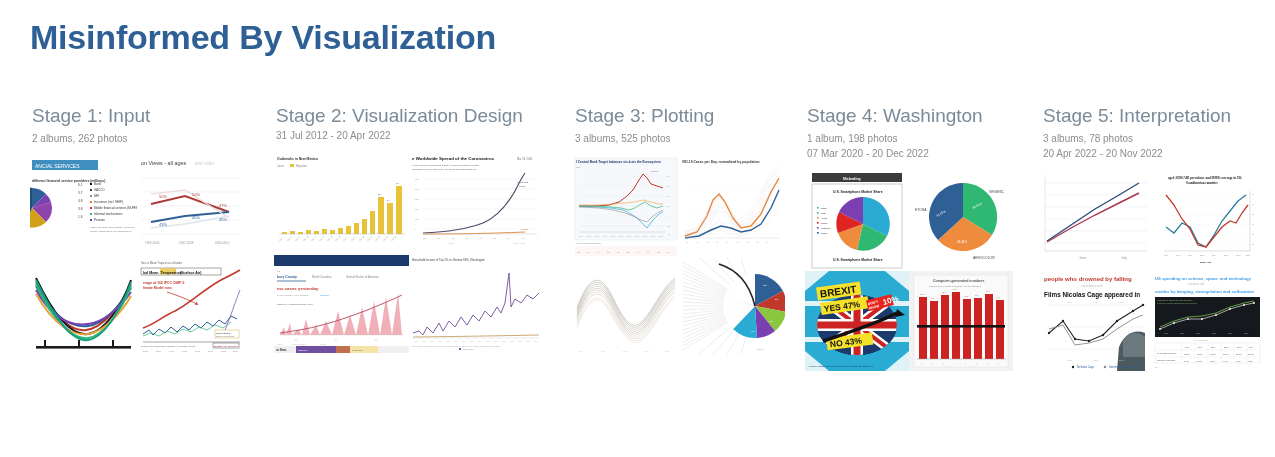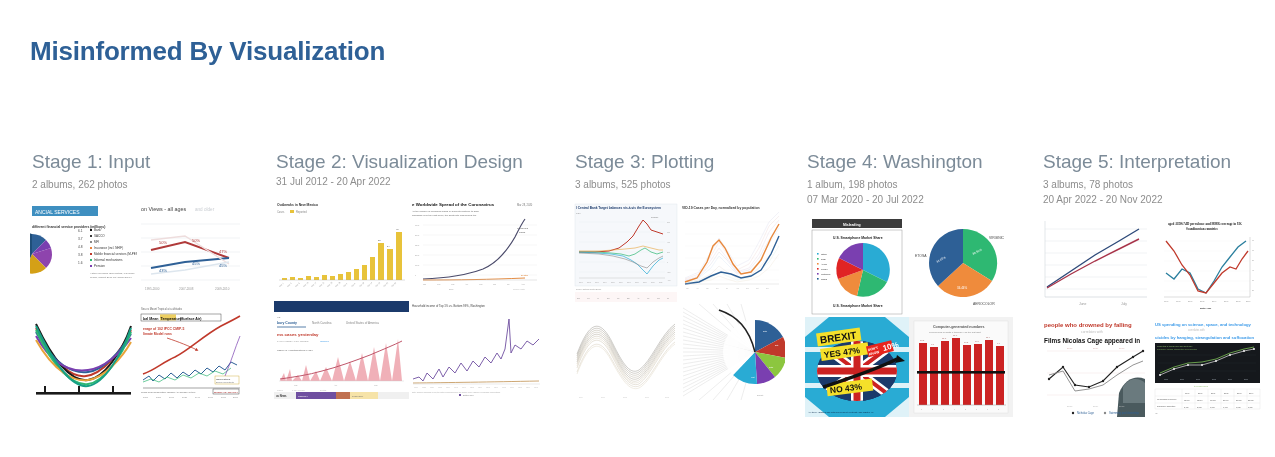--- a/index.html
+++ b/index.html
@@ -13,38 +13,38 @@
   }
   #page {
     position: relative;
     width: 1275px; height: 457px;
     background: #fff;
   }
 
   
   .page-title {
     position: absolute;
-    left: 30px; top: 36px;
-    font-size: 26px;
+    left: 30px; top: 18px;
+    font-size: 34px;
     font-weight: bold;
     letter-spacing: -0.2px;
     color: #2e6096;
     white-space: nowrap;
   }
 
   
   .stages {
     position: absolute;
     left: 30px; top: 104px;
     width: 1245px;
     display: flex;
     align-items: flex-start;
   }
   .stage { position: relative; }
-  .stage-head { padding-left: 2px; margin-top: 46px; }
+  .stage-head { padding-left: 2px; }
   .stage-title {
     font-size: 19px;
     font-weight: normal;
     color: #7c8b98;
     white-space: nowrap;
     line-height: 24px;
   }
   .stage-meta {
     margin-top: 3px;
     font-size: 10px;
@@ -605,21 +605,21 @@
           </svg>
         </div>
 
       </div>
     </div>
 
     <div class="stage c4">
       <div class="stage-head">
         <div class="stage-title">Stage 4: Washington</div>
         <div class="stage-meta">1 album, 198 photos</div>
-        <div class="stage-meta" style="margin-top:0">07 Mar 2020 - 20 Jul 2022</div>
+        <div class="stage-meta" style="margin-top:0">07 Mar 2020 - 20 Dec 2022</div>
       </div>
       <div class="thumbs">
 
         <div class="thumb">
           <svg viewBox="0 0 104 100" preserveAspectRatio="none">
             <rect width="104" height="100" fill="#fff"></rect>
             <rect x="7" y="2" width="90" height="9" fill="#3b3b3b"></rect>
             <text x="38" y="8.5" font-size="3.4" fill="#fff" font-weight="bold" font-family="Liberation Sans, sans-serif">Misleading</text>
             <rect x="7" y="13" width="90" height="84" fill="#fff" stroke="#999" stroke-width="0.5"></rect>
             <text x="28" y="22" font-size="3.4" fill="#222" font-weight="bold" font-family="Liberation Sans, sans-serif">U.S. Smartphone Market Share</text>

